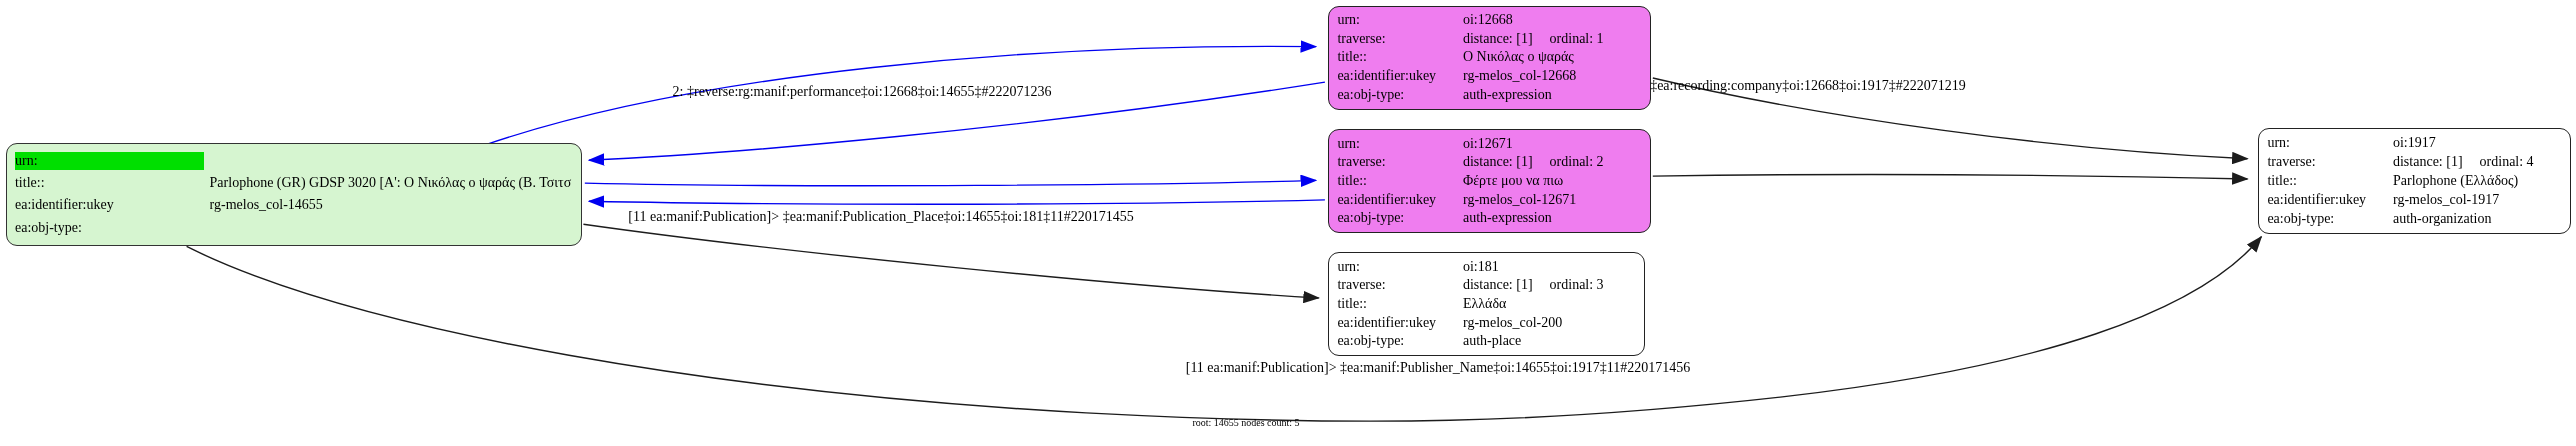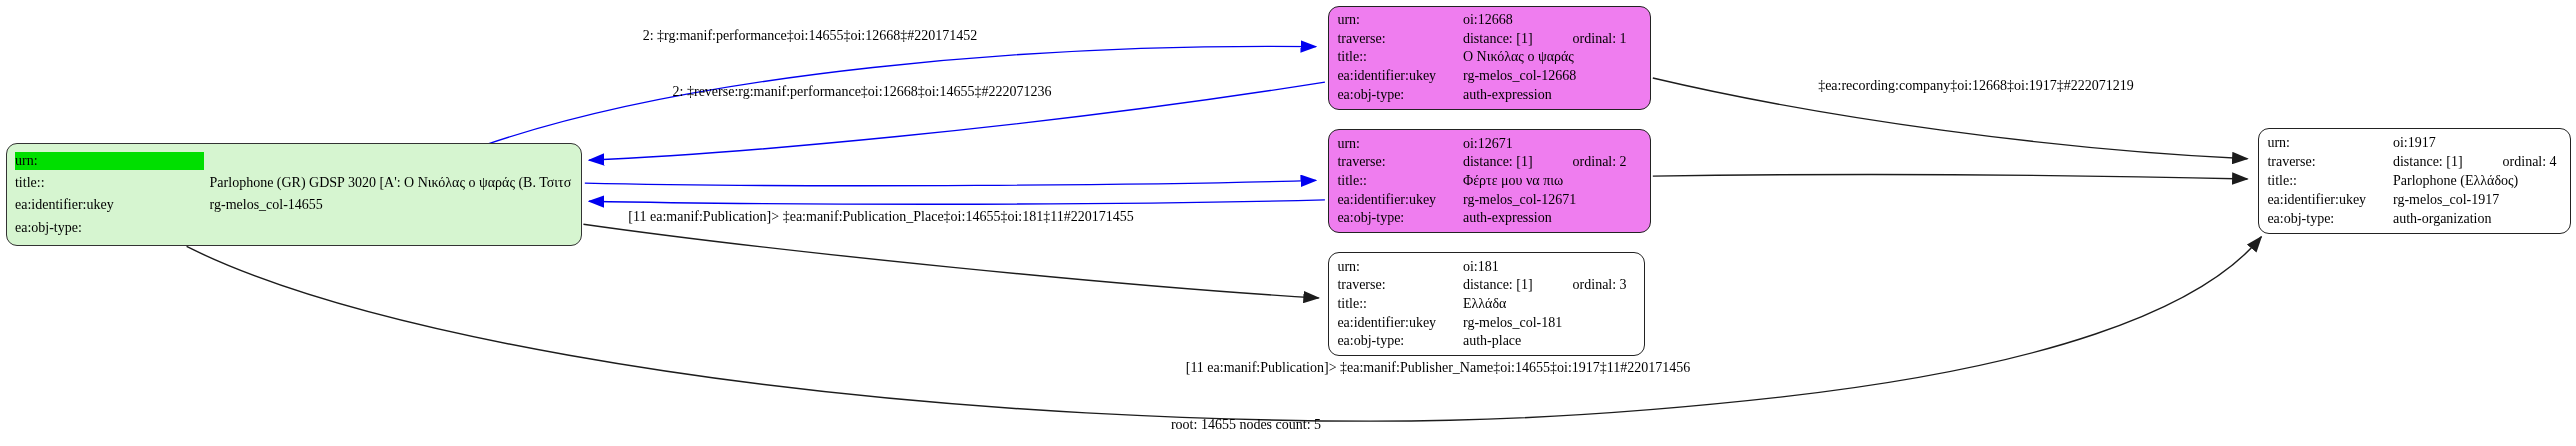--- a/index.html
+++ b/index.html
@@ -13,23 +13,23 @@
     border:1.4px solid #333333;border-radius:11px;
     display:flex;flex-direction:column;justify-content:space-evenly;
     padding:4.2px 8.4px;font-size:14px;line-height:1.3;
   }
   .node.green{background:#d6f5d0;}
   .node.magenta{background:#ef7def;border-color:#222;}
   .node.white{background:#ffffff;border-color:#222;}
   .row{display:grid;grid-template-columns:var(--keyw) 1fr;column-gap:5.6px;white-space:nowrap;align-items:center;}
   .cell{overflow:hidden;}
   .row.hl .cell{background:#00df00;}
-  .ord{margin-left:40px;}
+  .ord{margin-left:17px;}
   .elabel{position:absolute;transform:translateX(-50%);white-space:nowrap;font-size:14px;}
-  .footer-label{position:absolute;transform:translateX(-50%);white-space:nowrap;font-size:14px;}
+  .footer-label{position:absolute;transform:translateX(-50%);white-space:nowrap;font-size:10px;}
 </style>
 </head>
 <body>
 
 <div class="canvas">
 
   <svg class="edges" viewBox="0 0 3700 642" width="2576" height="447">
     <defs>
       <marker id="arrow-blue" markerWidth="12" markerHeight="9" refX="11" refY="4.5" orient="auto">
         <path d="M0,0 L12,4.5 L0,9 z" fill="#0000f0"></path>
@@ -119,21 +119,21 @@
     <div class="row">
       <span class="cell key">traverse:</span>
       <span class="cell val"><span>distance: [1]</span><span class="ord">ordinal: 3</span></span>
     </div>
     <div class="row">
       <span class="cell key">title::</span>
       <span class="cell val">Ελλάδα</span>
     </div>
     <div class="row">
       <span class="cell key">ea:identifier:ukey</span>
-      <span class="cell val">rg-melos_col-181</span>
+      <span class="cell val">rg-melos_col-200</span>
     </div>
     <div class="row">
       <span class="cell key">ea:obj-type:</span>
       <span class="cell val">auth-place</span>
     </div>
   </div>
 
   <div class="node white" style="left:2258px;top:128px;width:313px;height:106px;--keyw:120px">
     <div class="row">
       <span class="cell key">urn:</span>
@@ -150,22 +150,21 @@
     <div class="row">
       <span class="cell key">ea:identifier:ukey</span>
       <span class="cell val">rg-melos_col-1917</span>
     </div>
     <div class="row">
       <span class="cell key">ea:obj-type:</span>
       <span class="cell val">auth-organization</span>
     </div>
   </div>
 
-  <div class="elabel" style="left:810px;top:28px">2: ‡rg:manif:performance‡oi:14655‡oi:12668‡#220171452</div>
   <div class="elabel" style="left:862px;top:84px">2: ‡reverse:rg:manif:performance‡oi:12668‡oi:14655‡#222071236</div>
   <div class="elabel" style="left:881px;top:209px">[11 ea:manif:Publication]&gt; ‡ea:manif:Publication_Place‡oi:14655‡oi:181‡11#220171455</div>
-  <div class="elabel" style="left:1976px;top:78px">‡ea:recording:company‡oi:12668‡oi:1917‡#222071219</div>
+  <div class="elabel" style="left:1808px;top:78px">‡ea:recording:company‡oi:12668‡oi:1917‡#222071219</div>
   <div class="elabel" style="left:1438px;top:360px">[11 ea:manif:Publication]&gt; ‡ea:manif:Publisher_Name‡oi:14655‡oi:1917‡11#220171456</div>
 
   <div class="footer-label" style="left:1246px;top:417px">root: 14655 nodes count: 5</div>
 
 </div>
 
 
 </body></html>

